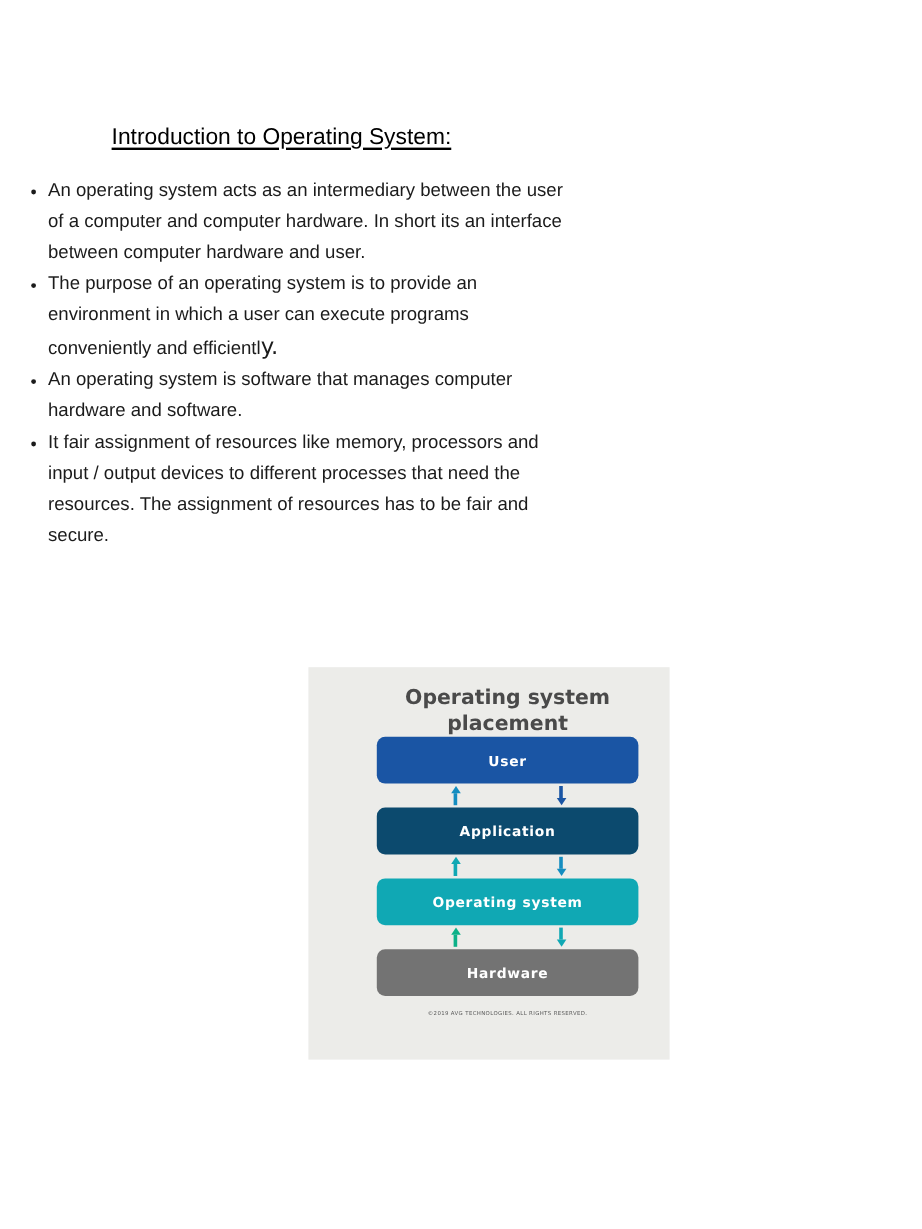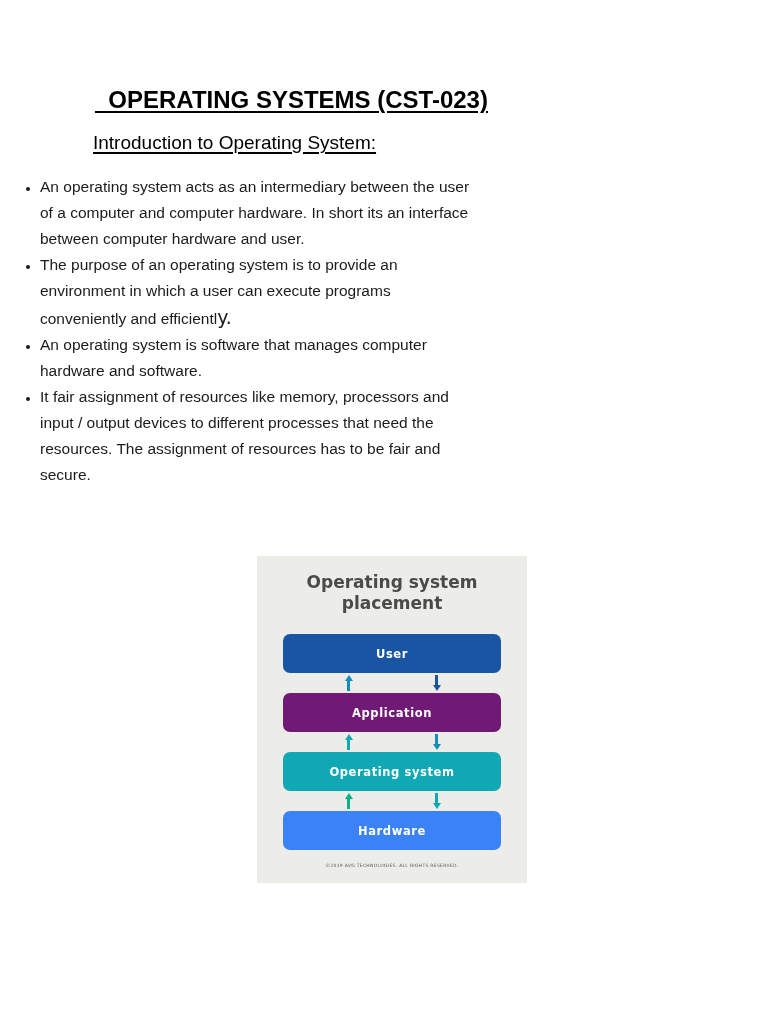--- a/index.html
+++ b/index.html
@@ -65,21 +65,21 @@
   }
   .diagram-title {
     padding-top: 16px;
     text-align: center;
     font-family: "DejaVu Sans", sans-serif;
     font-weight: bold;
     font-size: 17px;
     line-height: 21px;
     white-space: pre-line;
   }
-  .stack { margin-top: 20px; }
+  .stack { }
   .layer-box {
     width: 218px; height: 39px;
     margin: 0 auto;
     border-radius: 7px;
     display: flex; align-items: center; justify-content: center;
   }
   .layer-label {
     color: #ffffff;
     font-family: "DejaVu Sans", sans-serif;
     font-size: 11.5px;
@@ -114,21 +114,20 @@
     letter-spacing: 0.3px;
     color: #5a5a5a;
     font-family: "DejaVu Sans", sans-serif;
   }
 </style>
 </head>
 <body>
 
 <div class="page">
 
-  <h1 class="doc-title">&nbsp;&nbsp;OPERATING SYSTEMS (CST-023)</h1>
 
 
   <h3 class="section-heading">Introduction to Operating System:</h3>
 
   <ul class="bullet-list">
     <li>
       <span class="bullet-text">An operating system acts as an intermediary between the user
 of a computer and computer hardware. In short its an interface
 between computer hardware and user.</span>
     </li>
@@ -142,21 +141,21 @@
 hardware and software.</span>
     </li>
     <li>
       <span class="bullet-text">It fair assignment of resources like memory, processors and
 input / output devices to different processes that need the
 resources. The assignment of resources has to be fair and
 secure.</span>
     </li>
   </ul>
 
-  <div class="diagram" style="background-color: rgb(236, 236, 233);">
+  <div class="diagram" style="background-color: rgb(236, 236, 233); padding-left: 31px;">
 
     <div class="diagram-title" style="color: rgb(74, 74, 74);">Operating system
 placement</div>
 
     <div class="stack">
 
       <div class="layer-box" style="background-color: rgb(26, 85, 164);">
         <span class="layer-label">User</span>
       </div>
 
@@ -164,21 +163,21 @@
         <div class="arrow arrow-up">
           <div class="head-up" style="border-bottom-color: rgb(20, 141, 192);"></div>
           <div class="stem" style="background-color: rgb(20, 141, 192);"></div>
         </div>
         <div class="arrow arrow-down">
           <div class="stem" style="background-color: rgb(26, 85, 164);"></div>
           <div class="head-down" style="border-top-color: rgb(26, 85, 164);"></div>
         </div>
       </div>
 
-      <div class="layer-box" style="background-color: #701a75;">
+      <div class="layer-box" style="background-color: #0c4a6e;">
         <span class="layer-label">Application</span>
       </div>
 
       <div class="gap-row">
         <div class="arrow arrow-up">
           <div class="head-up" style="border-bottom-color: rgb(16, 168, 180);"></div>
           <div class="stem" style="background-color: rgb(16, 168, 180);"></div>
         </div>
         <div class="arrow arrow-down">
           <div class="stem" style="background-color: rgb(20, 141, 192);"></div>
@@ -194,21 +193,21 @@
         <div class="arrow arrow-up">
           <div class="head-up" style="border-bottom-color: rgb(13, 177, 136);"></div>
           <div class="stem" style="background-color: rgb(13, 177, 136);"></div>
         </div>
         <div class="arrow arrow-down">
           <div class="stem" style="background-color: rgb(16, 168, 180);"></div>
           <div class="head-down" style="border-top-color: rgb(16, 168, 180);"></div>
         </div>
       </div>
 
-      <div class="layer-box" style="background-color: #3b82f6;">
+      <div class="layer-box" style="background-color: #737373;">
         <span class="layer-label">Hardware</span>
       </div>
 
     </div>
 
     <div class="diagram-caption">©2019 AVG TECHNOLOGIES. ALL RIGHTS RESERVED.</div>
   </div>
 
 </div>
 

